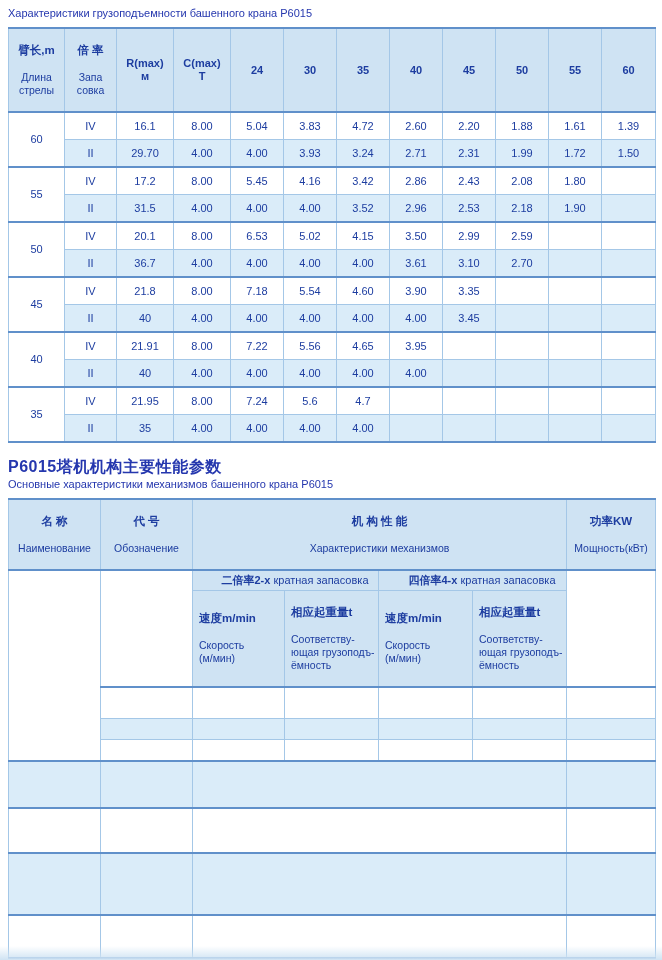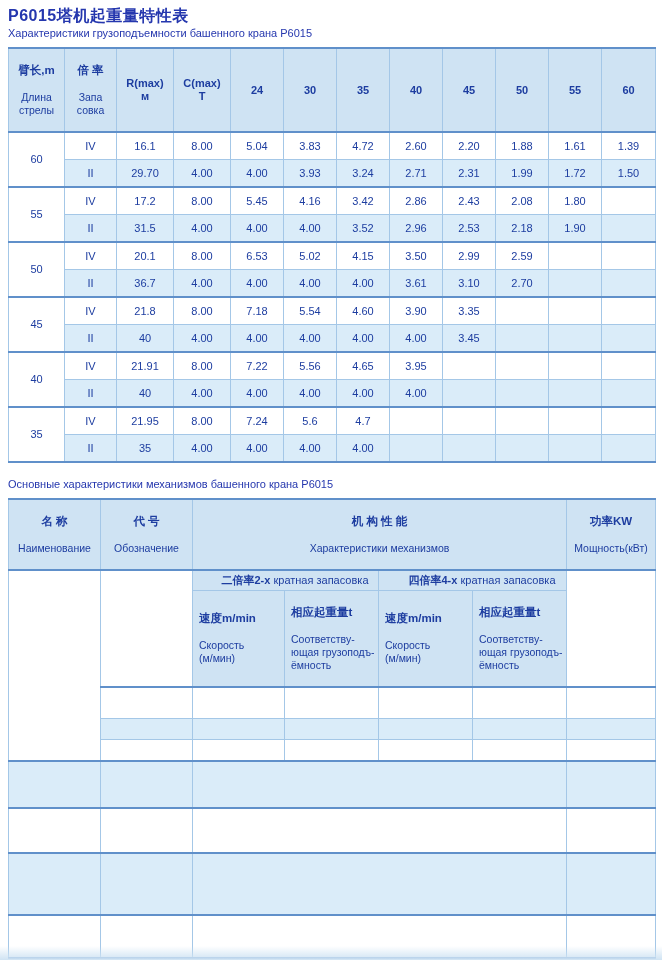--- a/index.html
+++ b/index.html
@@ -67,21 +67,20 @@
     background:linear-gradient(to bottom, rgba(207,227,243,0), #cfe3f3);
     pointer-events:none;
   }
 </style>
 </head>
 <body>
 
 <div class="page">
 
   <div>
-    <h1 class="sec-title">P6015塔机起重量特性表</h1>
     <p class="sec-sub">Характеристики грузоподъемности башенного крана P6015</p>
     <table id="t1">
       <colgroup>
         <col style="width:56px">
           <col style="width:52px">
           <col style="width:57px">
           <col style="width:57px">
         <col style="width:53px">
           <col style="width:53px">
           <col style="width:53px">
@@ -280,20 +279,21 @@
             <td></td>
             <td></td>
           </tr>
         </tbody>
     </table>
   </div>
 
   <div class="gap1"></div>
 
   <div>
+    <h1 class="sec-title">P6015塔机机构主要性能参数</h1>
     <p class="sec-sub">Основные характеристики механизмов башенного крана P6015</p>
     <table id="t2">
       <colgroup>
         <col style="width:92px">
           <col style="width:92px">
           <col style="width:92px">
           <col style="width:94px">
         <col style="width:94px">
           <col style="width:94px">
           <col style="width:89px">

